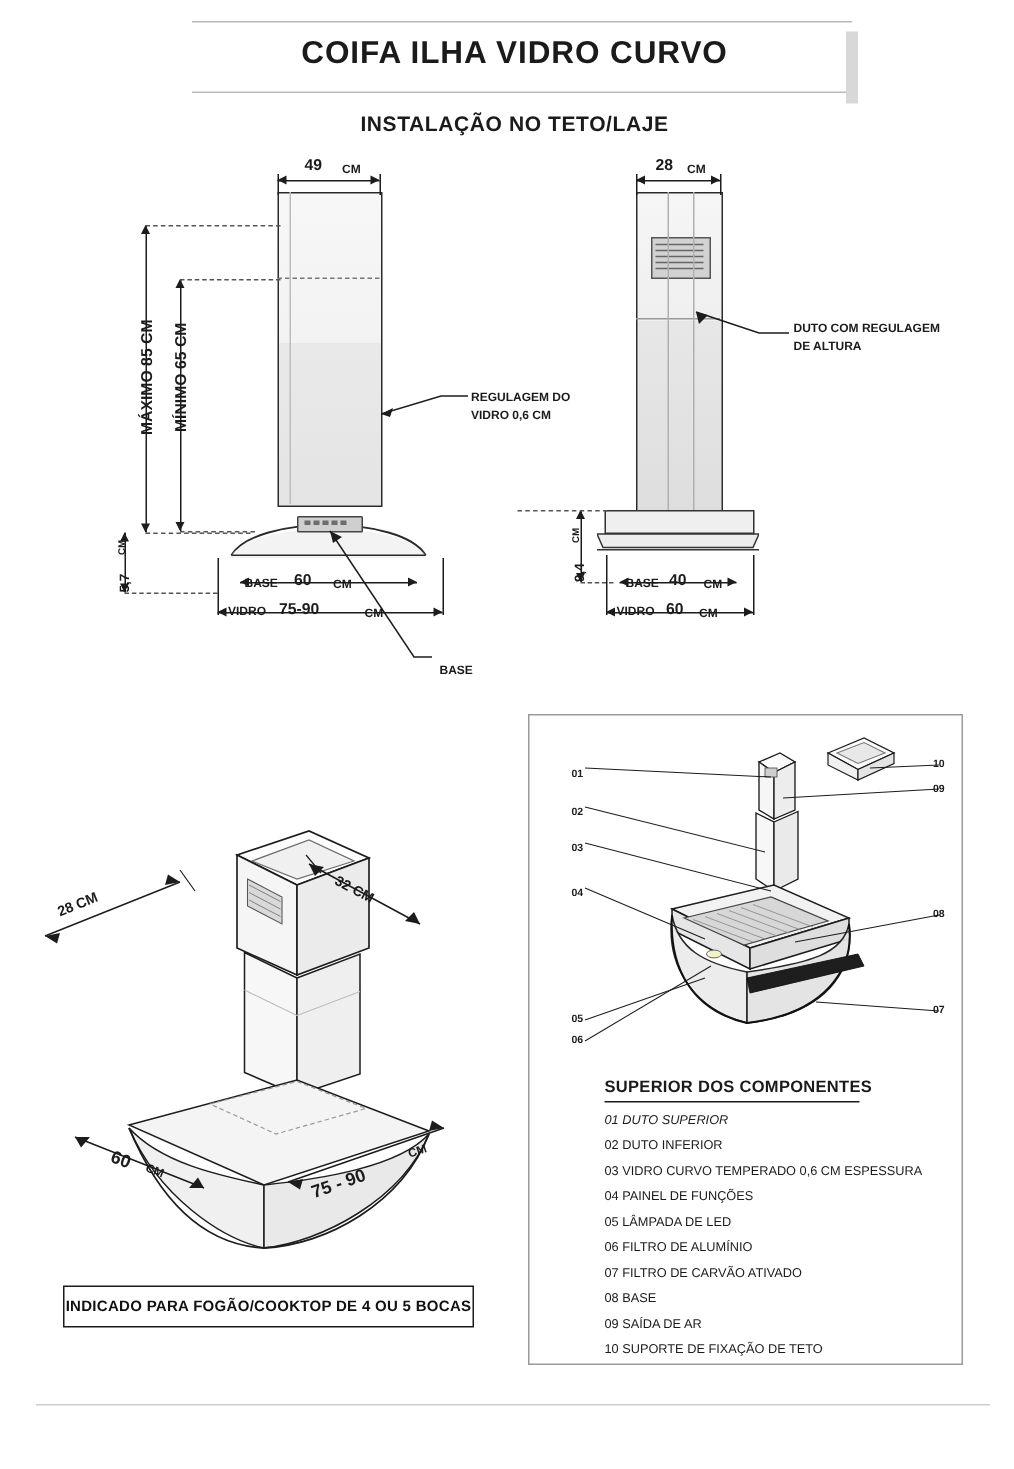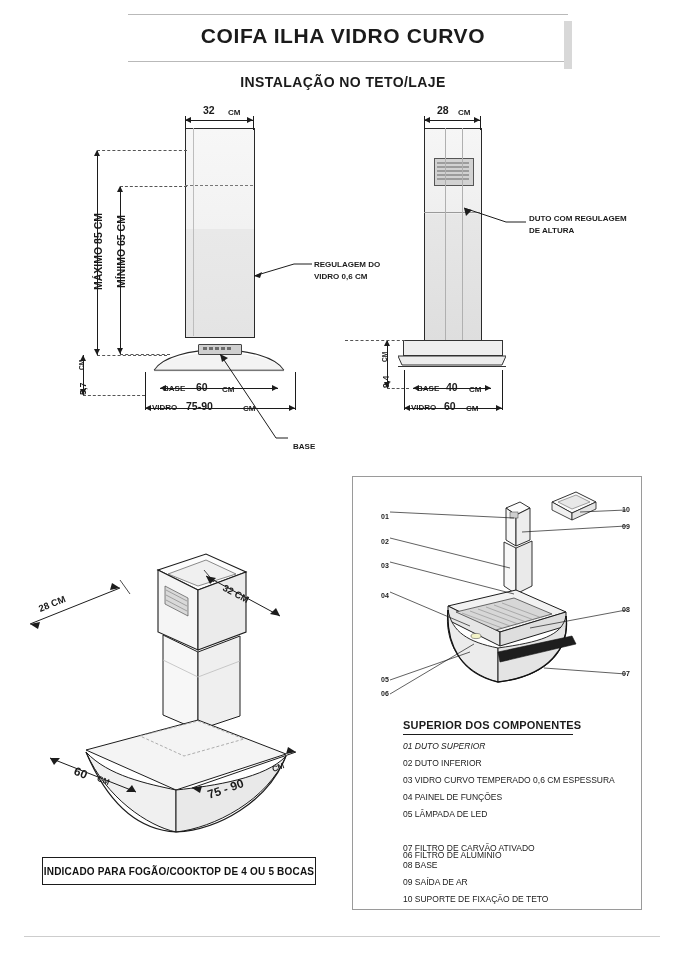--- a/index.html
+++ b/index.html
@@ -123,21 +123,21 @@
         <rect x="22" y="2" width="4" height="3" fill="#6d6d6d"></rect>
         <rect x="28" y="2" width="4" height="3" fill="#6d6d6d"></rect>
       </svg>
     </div>
 
     <div class="ln hl" style="left:185px;top:120px;width:68px;"></div>
     <div class="arrowL" style="left:185px;top:117px;"></div>
     <div class="arrowR" style="left:247px;top:117px;"></div>
     <div class="ln vl" style="left:185px;top:116px;height:14px;"></div>
     <div class="ln vl" style="left:253px;top:116px;height:14px;"></div>
-    <div class="dim" style="left:203px;top:104px;">32</div>
+    <div class="dim" style="left:203px;top:104px;">49</div>
     <div class="lbl lbl-b" style="left:228px;top:108px;">CM</div>
 
     <div class="ln vl" style="left:97px;top:150px;height:205px;"></div>
     <div class="arrowU" style="left:94px;top:150px;"></div>
     <div class="arrowD" style="left:94px;top:349px;"></div>
     <div class="dash-h" style="left:97px;top:150px;width:90px;"></div>
     <div class="dash-h" style="left:97px;top:355px;width:70px;"></div>
     <div class="dim rot90" style="left:92px;top:290px;">MÁXIMO 85 CM</div>
 
     <div class="ln vl" style="left:120px;top:186px;height:168px;"></div>
@@ -370,21 +370,21 @@
   </div>
 
   <div class="legend-title">SUPERIOR DOS COMPONENTES</div>
   <div class="legend-underline"></div>
 
   <div class="legend-item" style="top:741px;font-style:italic;">01 DUTO SUPERIOR</div>
   <div class="legend-item" style="top:758px;">02 DUTO INFERIOR</div>
   <div class="legend-item" style="top:775px;">03 VIDRO CURVO TEMPERADO 0,6 CM ESPESSURA</div>
   <div class="legend-item" style="top:792px;">04 PAINEL DE FUNÇÕES</div>
   <div class="legend-item" style="top:809px;">05 LÂMPADA DE LED</div>
-  <div class="legend-item" style="top:850px;">06 FILTRO DE ALUMÍNIO</div>
+  <div class="legend-item" style="top:826px;">06 FILTRO DE ALUMÍNIO</div>
   <div class="legend-item" style="top:843px;">07 FILTRO DE CARVÃO ATIVADO</div>
   <div class="legend-item" style="top:860px;">08 BASE</div>
   <div class="legend-item" style="top:877px;">09 SAÍDA DE AR</div>
   <div class="legend-item" style="top:894px;">10 SUPORTE DE  FIXAÇÃO DE TETO</div>
 
   <div class="banner">INDICADO PARA FOGÃO/COOKTOP DE 4 OU 5 BOCAS</div>
 
   <div class="footer-rule"></div>
 
 </div>

